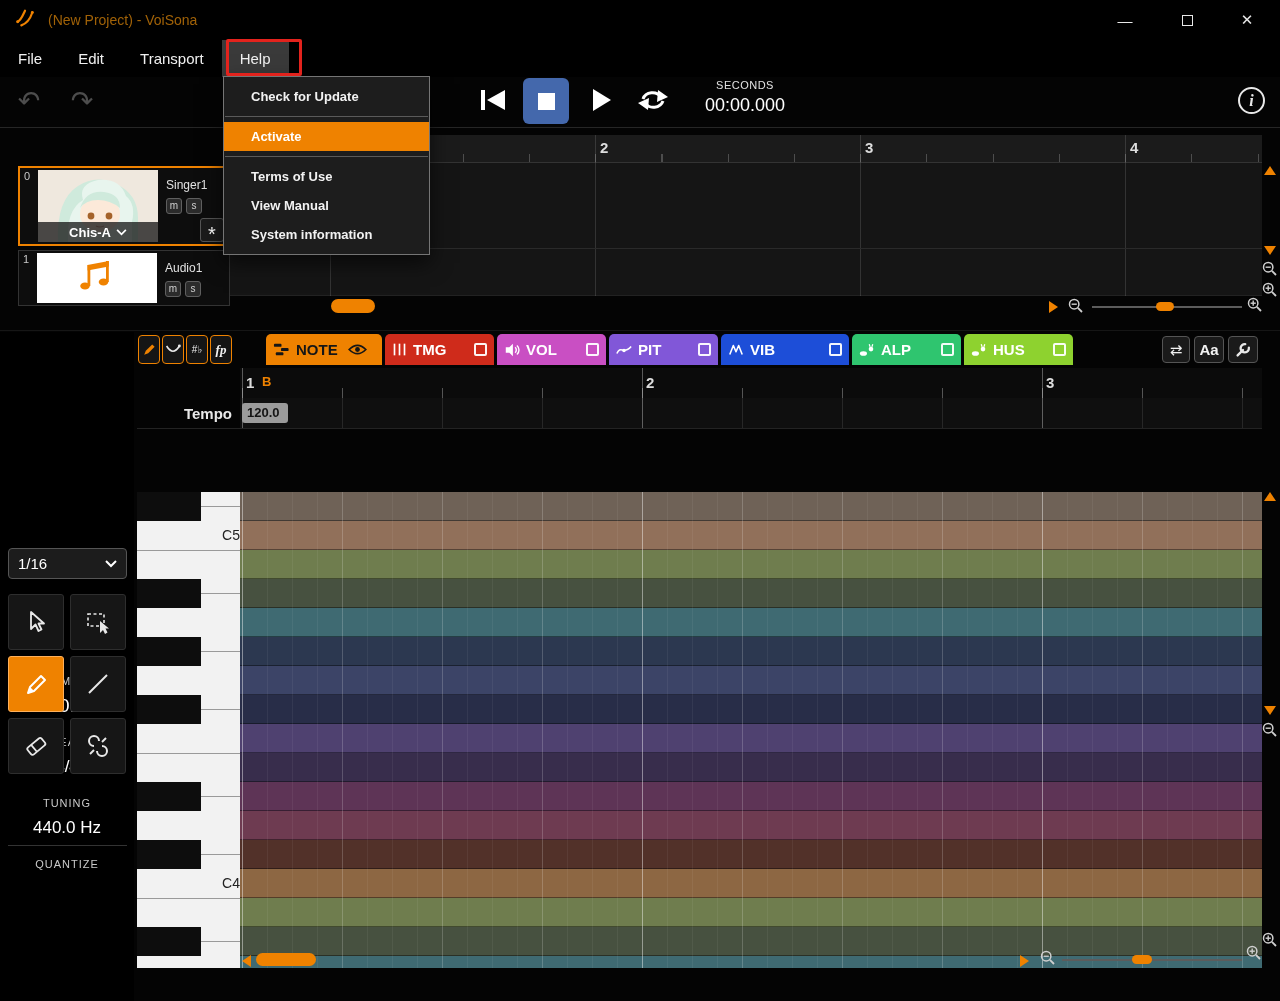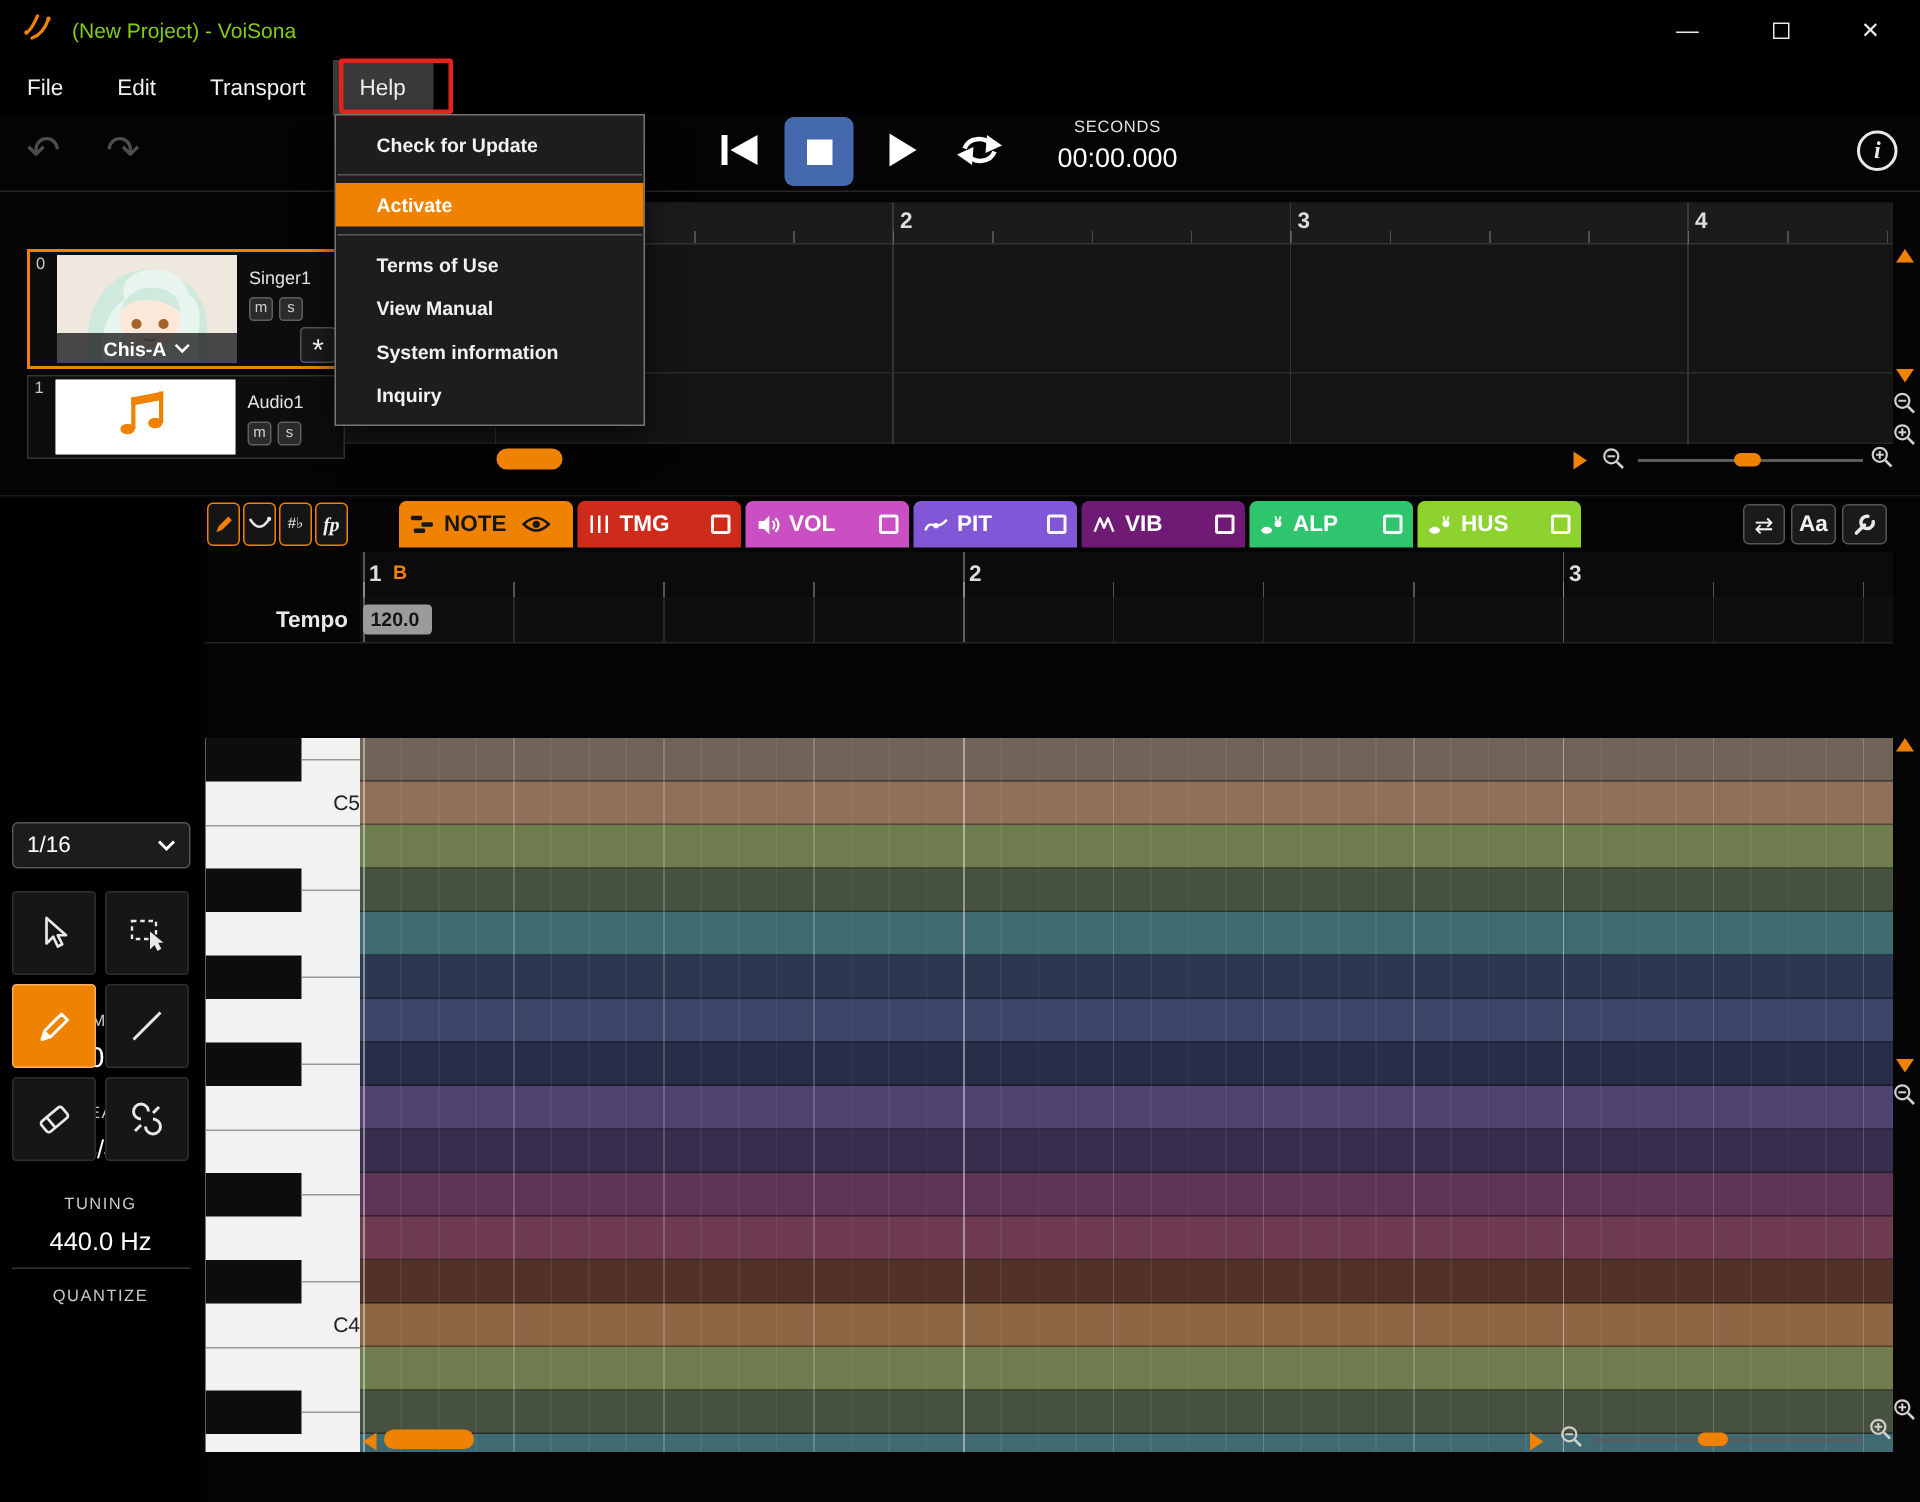--- a/index.html
+++ b/index.html
@@ -1,21 +1,21 @@
 <!DOCTYPE html>
 <html><head>
 <meta charset="utf-8">
 <style>
 *{box-sizing:border-box;margin:0;padding:0}
 html,body{width:1280px;height:1001px;background:#040404;font-family:"Liberation Sans","DejaVu Sans",sans-serif;color:#eee;overflow:hidden}
 body{position:relative}
 
 #titlebar{position:absolute;left:0;top:0;width:1280px;height:40px;background:#000;display:flex;align-items:center}
 #app-logo{margin-left:14px}
-#app-title{font-size:14px;color:#84cc16;margin-left:12px}
+#app-title{font-size:14px;color:#a16207;margin-left:12px}
 .winctl{position:absolute;top:0;height:40px;width:46px;display:flex;align-items:center;justify-content:center;color:#e8e8e8;font-size:15px}
 .max-box{display:inline-block;width:11px;height:11px;border:1.5px solid #e8e8e8}
 
 #menubar{position:absolute;top:40px;left:0;width:1280px;height:37px;background:#000;display:flex}
 .menu-top-item{padding:0 18px;line-height:37px;font-size:15px;color:#f0f0f0}
 .menu-top-item.open{background:#3a3a3a}
 
 .histbtn{position:absolute;top:80px;width:44px;height:40px;display:flex;align-items:center;justify-content:center;font-size:27px;color:#4d4d4d;font-family:"DejaVu Sans",sans-serif}
 .transport-btn{position:absolute;top:78px;width:44px;height:44px;display:flex;align-items:center;justify-content:center}
 #stop-btn{width:46px;height:46px;background:#4468ac;border-radius:6px}
@@ -357,21 +357,21 @@
     <div class="param-tab" style="background: rgb(129, 87, 216); color: rgb(255, 255, 255); width: 109px;">
       <span class="tab-icon">
         <svg width="16" height="16" viewBox="0 0 18 18">
           <path d="M1 13 C5 3 9 15 17 5" stroke="currentColor" stroke-width="1.8" fill="none"></path>
           <circle cx="9" cy="9.5" r="2" fill="currentColor"></circle>
         </svg>
       </span>
       <span>PIT</span>
       <span class="cbx"></span>
     </div>
-    <div class="param-tab" style="background: #701a75; color: rgb(255, 255, 255); width: 109px; justify-content: flex-end;">
+    <div class="param-tab" style="background: #1d4ed8; color: rgb(255, 255, 255); width: 128px; justify-content: flex-end;">
       <span class="tab-icon">
         <svg width="16" height="16" viewBox="0 0 18 18">
           <polyline points="2,14 6,4 9,11 12,4 16,14" stroke="currentColor" stroke-width="1.8" fill="none" stroke-linejoin="round"></polyline>
         </svg>
       </span>
       <span>VIB</span>
       <span class="cbx"></span>
     </div>
     <div class="param-tab" style="background: rgb(47, 197, 111); color: rgb(255, 255, 255); width: 109px;">
       <span class="tab-icon">
@@ -516,16 +516,15 @@
     </svg></span>
 
 <div id="help-menu">
     <div class="menu-item">Check for Update</div>
     <div class="menu-sep"></div>
     <div class="menu-item hl">Activate</div>
     <div class="menu-sep"></div>
     <div class="menu-item">Terms of Use</div>
     <div class="menu-item">View Manual</div>
     <div class="menu-item">System information</div>
-    <div class="menu-item">Inquiry</div>
   </div>
 <div id="help-annotation"></div>
 <div id="hscroll-pill"></div>
 
 </body></html>

